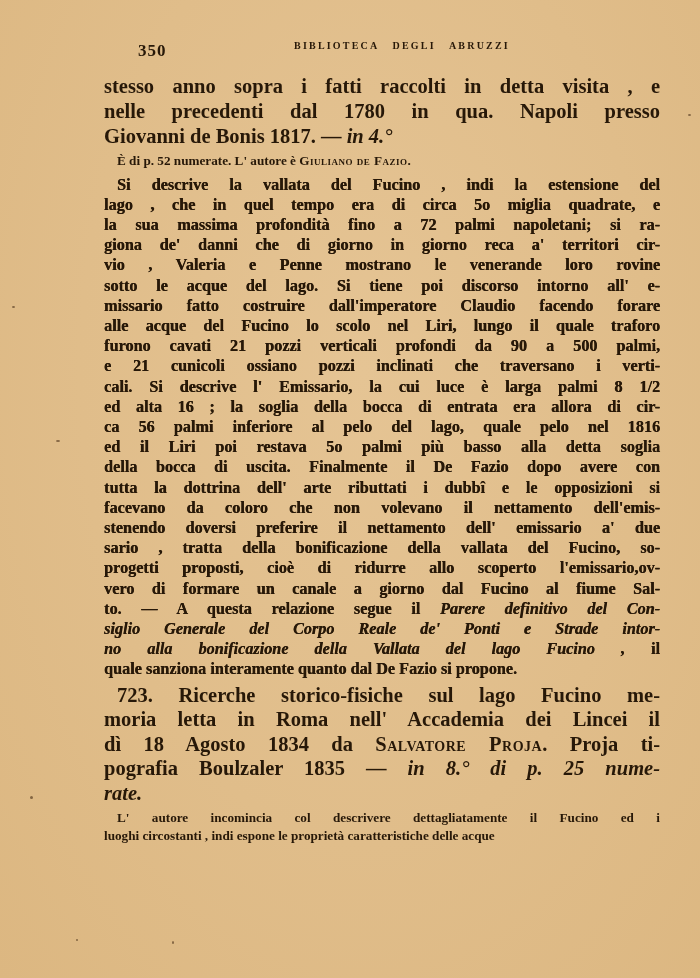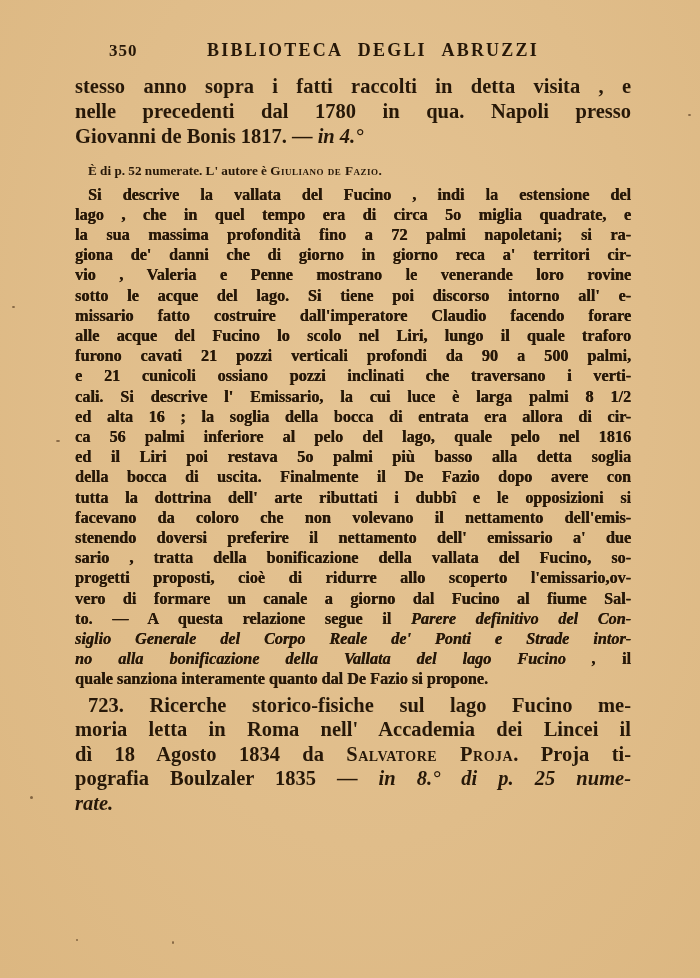--- a/index.html
+++ b/index.html
@@ -11,43 +11,43 @@
     width:700px;height:978px;
     background:var(--paper);
     position:relative;overflow:hidden;
     font-family:"Liberation Serif", serif;
   }
   .sheet{
     position:absolute;inset:0;
     background:radial-gradient(ellipse at 52% 38%, #e5c494 0%, #e0bd8a 55%, #dcb781 100%);
   }
   .column{
-    position:absolute;left:75px;top:40px;width:556px;
+    position:absolute;left:104px;top:40px;width:556px;
     color:var(--ink);
   }
   .pageheader{position:relative;height:22px;margin-bottom:12px;}
   .pagenum{
     position:absolute;left:34px;top:1px;
     font-weight:bold;font-size:17px;letter-spacing:1px;
   }
   .runtitle{
     text-align:center;
-    font-weight:bold;font-size:18px;
+    font-weight:bold;font-size:10px;
     letter-spacing:2.2px;word-spacing:9px;
     padding-left:40px; 
   }
   
   .para-large{font-size:20.5px;font-weight:bold;}
   .para-large .line{line-height:25px;}
   .para-large.entry .line{line-height:24.5px;}
   .para-body{font-size:16.2px;font-weight:bold;text-shadow:0.35px 0 0 currentColor;}
   .para-body .line{line-height:20.2px;}
   .para-note{font-size:13.2px;font-weight:bold;}
   .para-note .line{line-height:17.5px;}
-  .m-intro{margin-bottom:13px;}
+  .m-intro{margin-bottom:3px;}
   .m-note1{margin-bottom:5px;}
   .m-body{margin-bottom:3px;}
   .m-entry{margin-bottom:4px;}
   
   .line{white-space:normal;}
   .line.just{text-align:justify;text-align-last:justify;-moz-text-align-last:justify;text-justify:inter-word;}
   .line.indent{text-indent:13px;}
   .italic{font-style:italic;}
   .sc{font-variant:small-caps;letter-spacing:0.5px;}
   
@@ -111,14 +111,18 @@
     </div>
 
   <div class="para-large entry m-entry">
       <div class="line just indent"><span>723. Ricerche storico-fisiche sul lago Fucino me-</span></div>
       <div class="line just"><span>moria letta in Roma nell' Accademia dei Lincei il</span></div>
       <div class="line just"><span>dì 18 Agosto 1834 da </span><span class="sc">Salvatore Proja</span><span>. Proja ti-</span></div>
       <div class="line just"><span>pografia Boulzaler 1835 — </span><span class="italic">in 8.° di p. 25 nume-</span></div>
       <div class="line"><span class="italic">rate.</span></div>
     </div>
 
+  <div class="para-note">
+      <div class="line just indent"><span>L' autore incomincia col descrivere dettagliatamente il Fucino ed i</span></div>
+      <div class="line"><span>luoghi circostanti , indi espone le proprietà caratteristiche delle acque</span></div>
+    </div>
 
 </div>
 
 </body></html>

